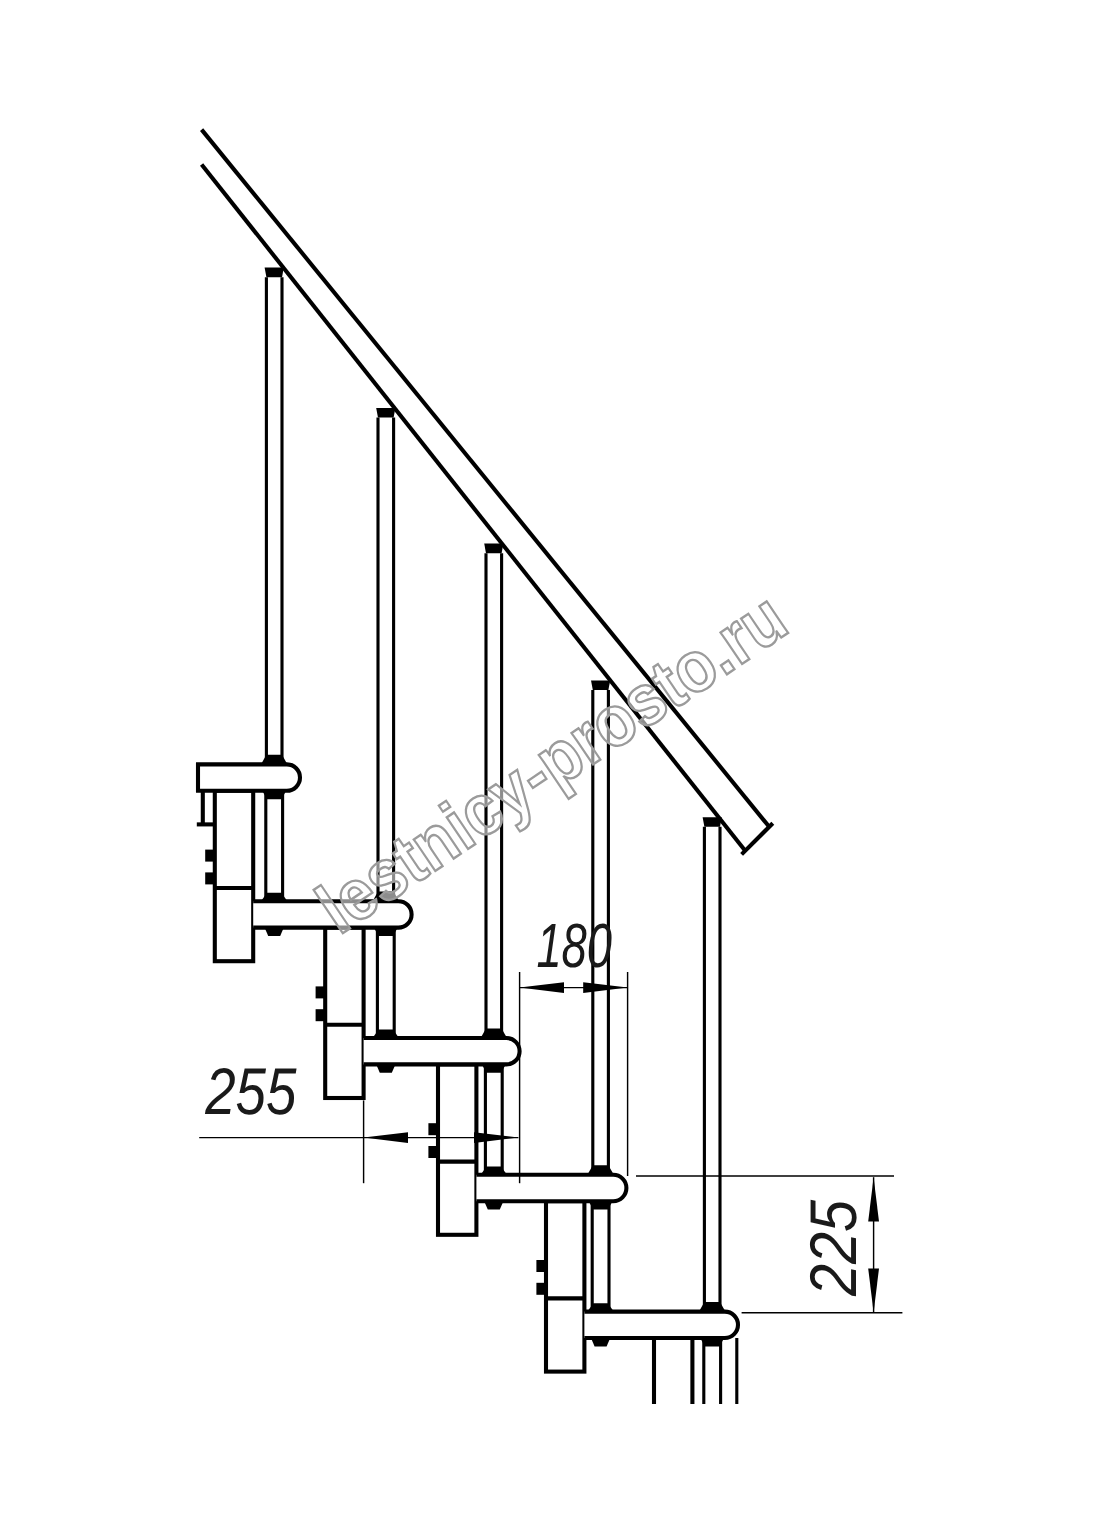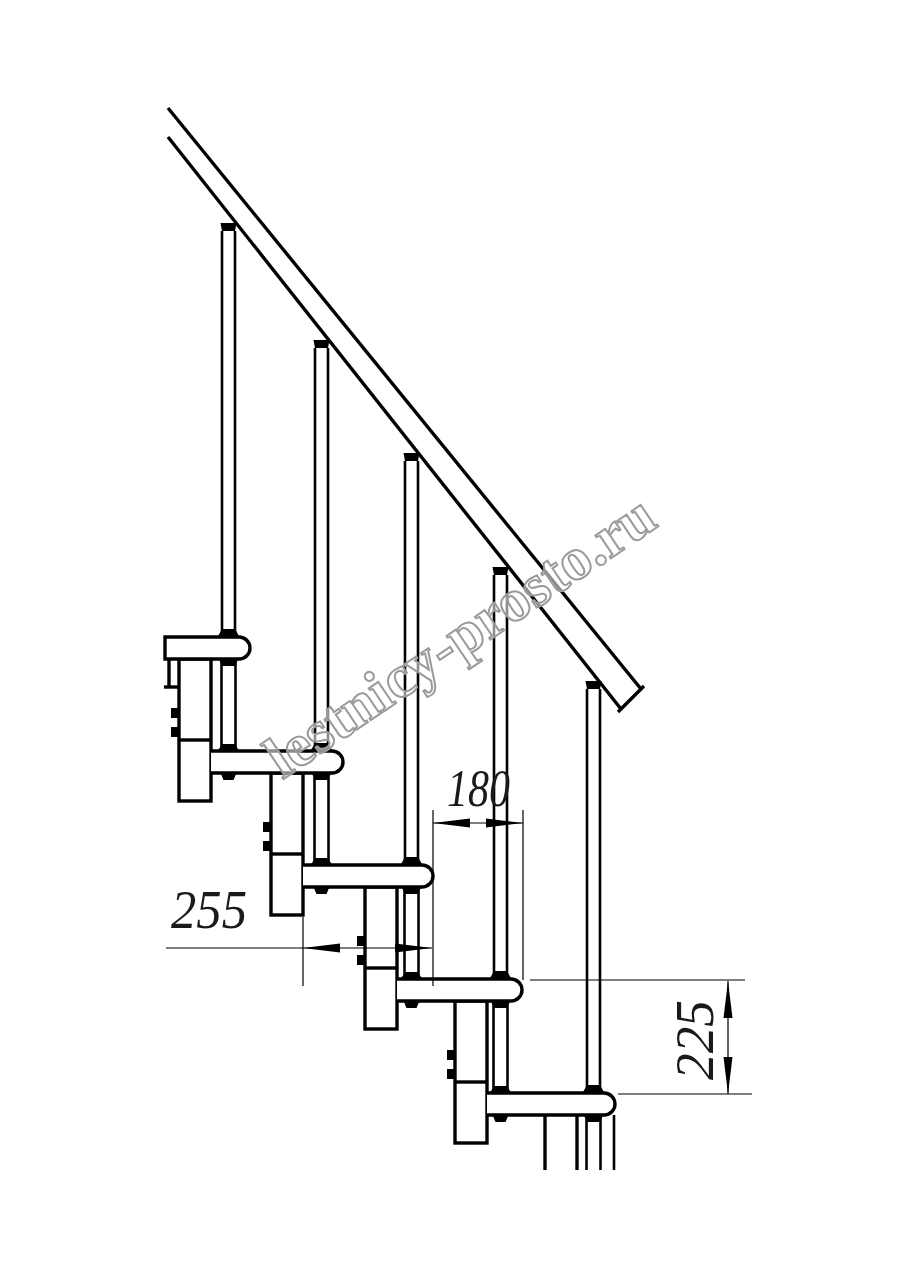--- a/index.html
+++ b/index.html
@@ -1,17 +1,17 @@
 <!DOCTYPE html>
 <html><head>
 <meta charset="utf-8">
 <style>
   html,body{margin:0;padding:0;background:#fff;}
   #canvas{position:relative;width:914px;height:1280px;background:#ffffff;overflow:hidden;
-          font-family:Liberation Serif, serif;}
+          font-family:Liberation Sans, sans-serif;}
   svg{position:absolute;left:0;top:0;}
   .struct{stroke:#000;stroke-width:3.4;fill:none;stroke-linecap:butt;}
   .structfill{stroke:#000;stroke-width:3.4;fill:#fff;}
   .thin{stroke:#000;stroke-width:1.2;fill:none;}
   .rod{stroke:#000;stroke-width:2.6;fill:none;}
   .blk{fill:#000;stroke:none;}
   .dimtxt{font-style:italic;fill:#1a1a1a;}
   .wm{font-weight:bold;fill:rgba(255,255,255,0.55);stroke:#9b9b9b;stroke-width:2px;}
 </style>
 </head>

